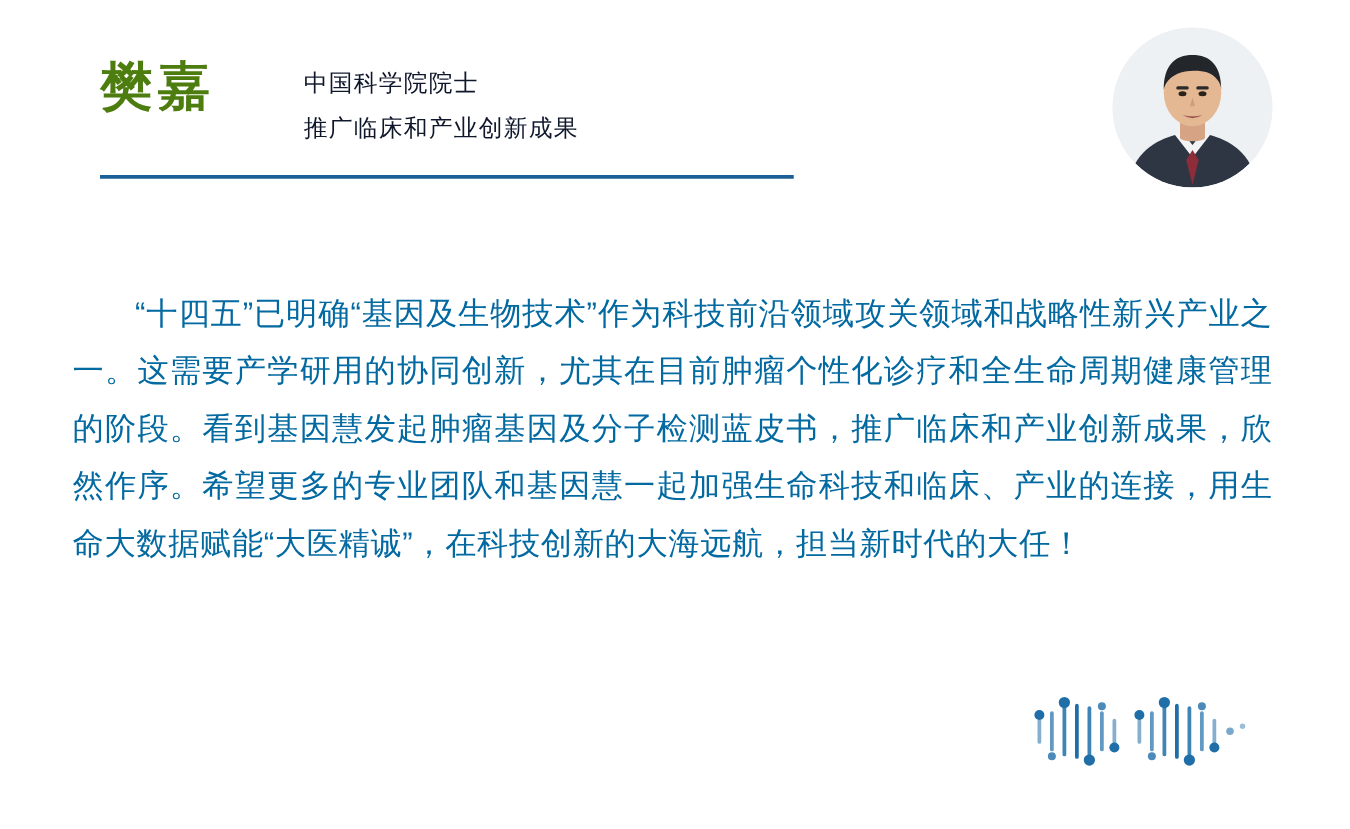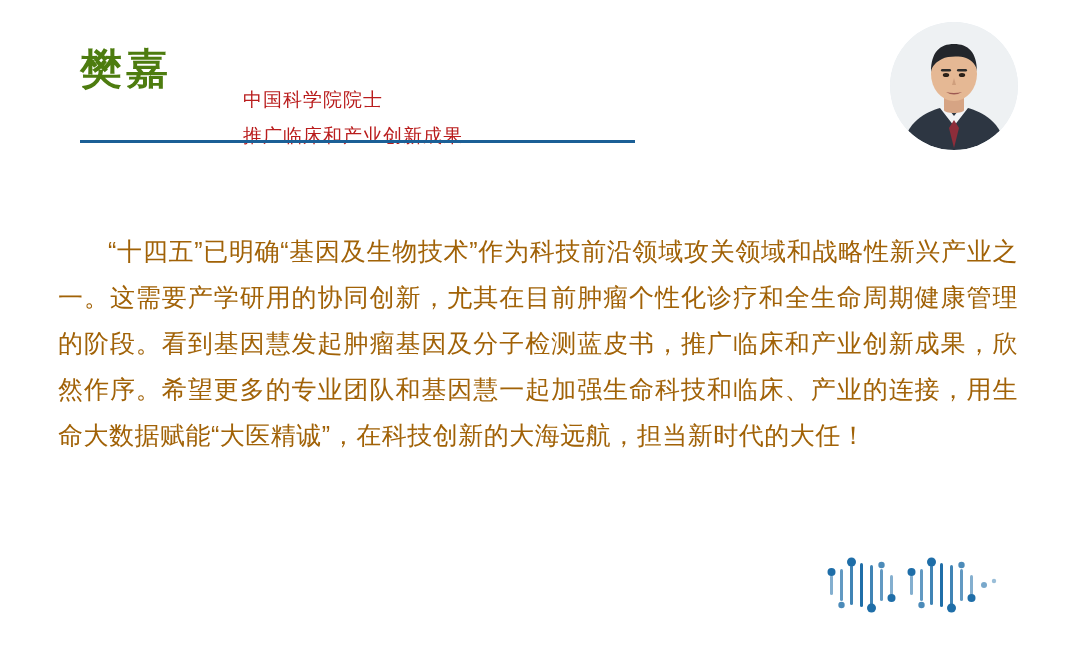--- a/index.html
+++ b/index.html
@@ -32,25 +32,24 @@
     font-weight: bold;
     letter-spacing: 4px;
     color: #4d7c0f;
     line-height: 1;
   }
 
   .titles {
     position: absolute;
     left: 243px;
     top: 50px;
-    color: #b91c1c;
+    color: #0f172a;
     font-size: 19px;
     line-height: 36px;
     letter-spacing: 1px;
-    margin-top: 32px;
   }
   .titles div { white-space: nowrap; }
 
   .rule {
     position: absolute;
     left: 80px;
     top: 140px;
     width: 555px;
     height: 3px;
     background: #1b5f96;
@@ -70,21 +69,21 @@
   .portrait svg { display: block; }
 
   
   .body-text {
     position: absolute;
     left: 58px;
     top: 228px;
     width: 960px;
     font-size: 25px;
     line-height: 46px;
-    color: #a16207;
+    color: #0369a1;
     text-align: justify;
     text-indent: 2em;
     letter-spacing: 0.5px;
   }
 
   
   .dna {
     position: absolute;
     right: 78px;
     bottom: 48px;

